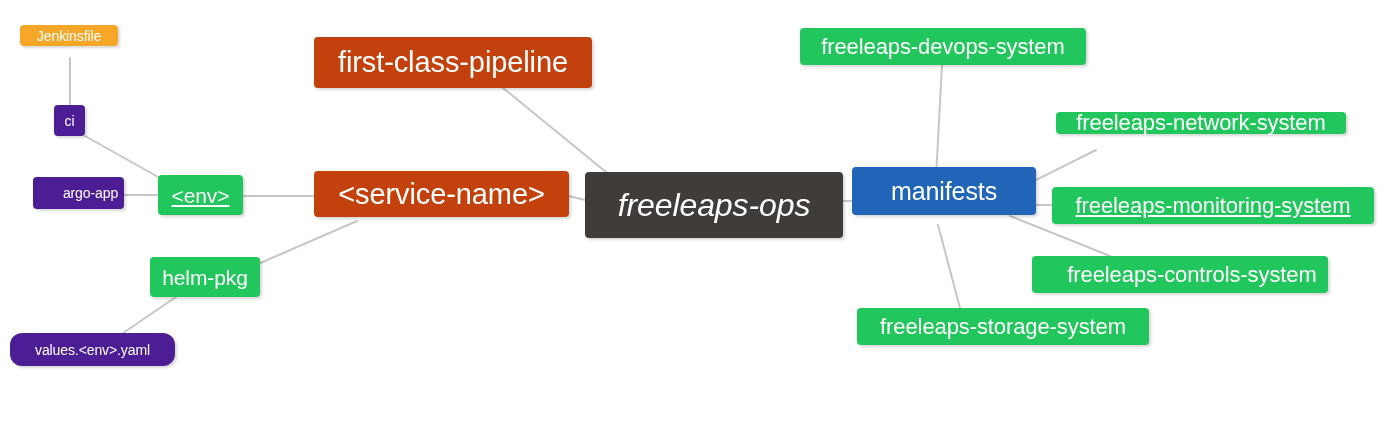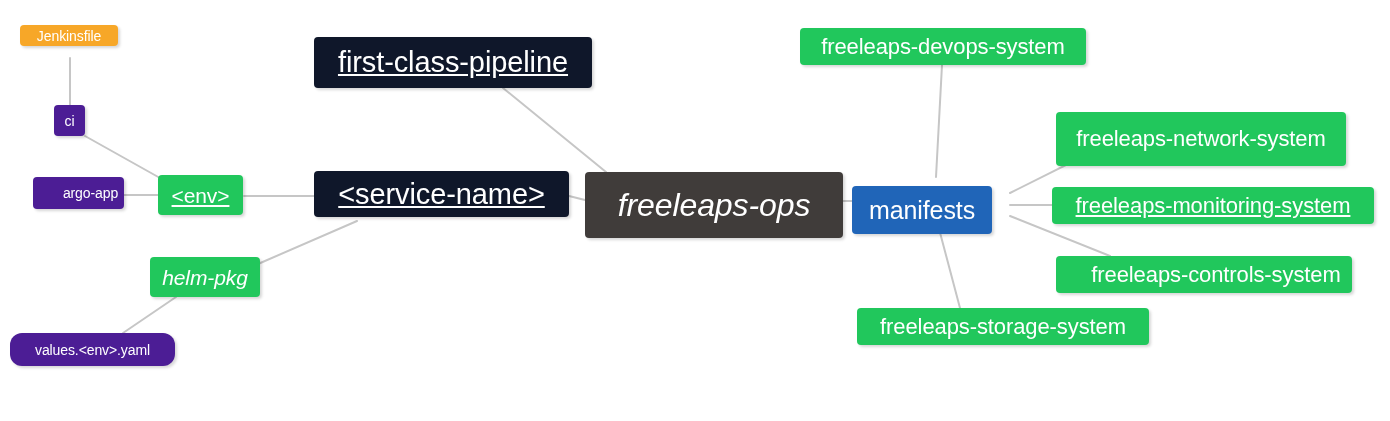--- a/index.html
+++ b/index.html
@@ -40,23 +40,22 @@
     letter-spacing: -0.1px;
     box-shadow: 2px 2px 3px rgba(0,0,0,0.16);
     user-select: none;
   }
   .node-root {
     background: #403c3a;
     font-size: 32px;
     font-style: italic;
   }
   .node-blue {
-    background: #0f172a;
+    background: #c2410c;
     font-size: 29px;
-    text-decoration: underline;
   }
   .node-blue-sm {
     background: #2065b8;
     font-size: 25px;
   }
   .node-green {
     background: #21c75c;
     font-size: 21px;
   }
   .node-green-lg {
@@ -90,25 +89,25 @@
       <line x1="1010" y1="193" x2="1096" y2="150" stroke="#c6c6c6" stroke-width="2" stroke-linecap="round"></line>
       <line x1="1010" y1="205" x2="1052" y2="205" stroke="#c6c6c6" stroke-width="2" stroke-linecap="round"></line>
       <line x1="1010" y1="216" x2="1110" y2="256" stroke="#c6c6c6" stroke-width="2" stroke-linecap="round"></line>
       <line x1="938" y1="225" x2="960" y2="308" stroke="#c6c6c6" stroke-width="2" stroke-linecap="round"></line>
     </svg>
   <div id="node-layer">
       <div class="node node-orange" style="left: 20px; top: 25px; width: 98px; height: 21px;">Jenkinsfile</div>
       <div class="node node-red" style="left: 54px; top: 105px; width: 31px; height: 31px;">ci</div>
       <div class="node node-red" style="left: 33px; top: 177px; width: 91px; height: 32px; padding-left: 24px;">argo-app</div>
       <div class="node node-green" style="left: 158px; top: 175px; width: 85px; height: 40px; text-decoration: underline;">&lt;env&gt;</div>
-      <div class="node node-green" style="left: 150px; top: 257px; width: 110px; height: 40px; font-style: italic;">helm-pkg</div>
+      <div class="node node-green" style="left: 150px; top: 257px; width: 110px; height: 40px;">helm-pkg</div>
       <div class="node node-red" style="left: 10px; top: 333px; width: 165px; height: 33px; border-radius: 12px;">values.&lt;env&gt;.yaml</div>
       <div class="node node-blue" style="left: 314px; top: 37px; width: 278px; height: 51px;">first-class-pipeline</div>
       <div class="node node-blue" style="left: 314px; top: 171px; width: 255px; height: 46px;">&lt;service-name&gt;</div>
       <div class="node node-root" style="left: 585px; top: 172px; width: 258px; height: 66px;">freeleaps-ops</div>
-      <div class="node node-blue-sm" style="left: 852px; top: 186px; width: 140px; height: 48px;">manifests</div>
+      <div class="node node-blue-sm" style="left: 852px; top: 167px; width: 184px; height: 48px;">manifests</div>
       <div class="node node-green-lg" style="left: 800px; top: 28px; width: 286px; height: 37px;">freeleaps-devops-system</div>
-      <div class="node node-green-lg" style="left: 1056px; top: 112px; width: 290px; height: 54px;">freeleaps-network-system</div>
+      <div class="node node-green-lg" style="left: 1056px; top: 112px; width: 290px; height: 22px;">freeleaps-network-system</div>
       <div class="node node-green-lg" style="left: 1052px; top: 187px; width: 322px; height: 37px; text-decoration: underline;">freeleaps-monitoring-system</div>
-      <div class="node node-green-lg" style="left: 1056px; top: 256px; width: 296px; height: 37px; padding-left: 24px;">freeleaps-controls-system</div>
+      <div class="node node-green-lg" style="left: 1032px; top: 256px; width: 296px; height: 37px; padding-left: 24px;">freeleaps-controls-system</div>
       <div class="node node-green-lg" style="left: 814px; top: 308px; width: 292px; height: 37px; margin-left: 43px;">freeleaps-storage-system</div>
     </div>
 </div>
 
 </body></html>

